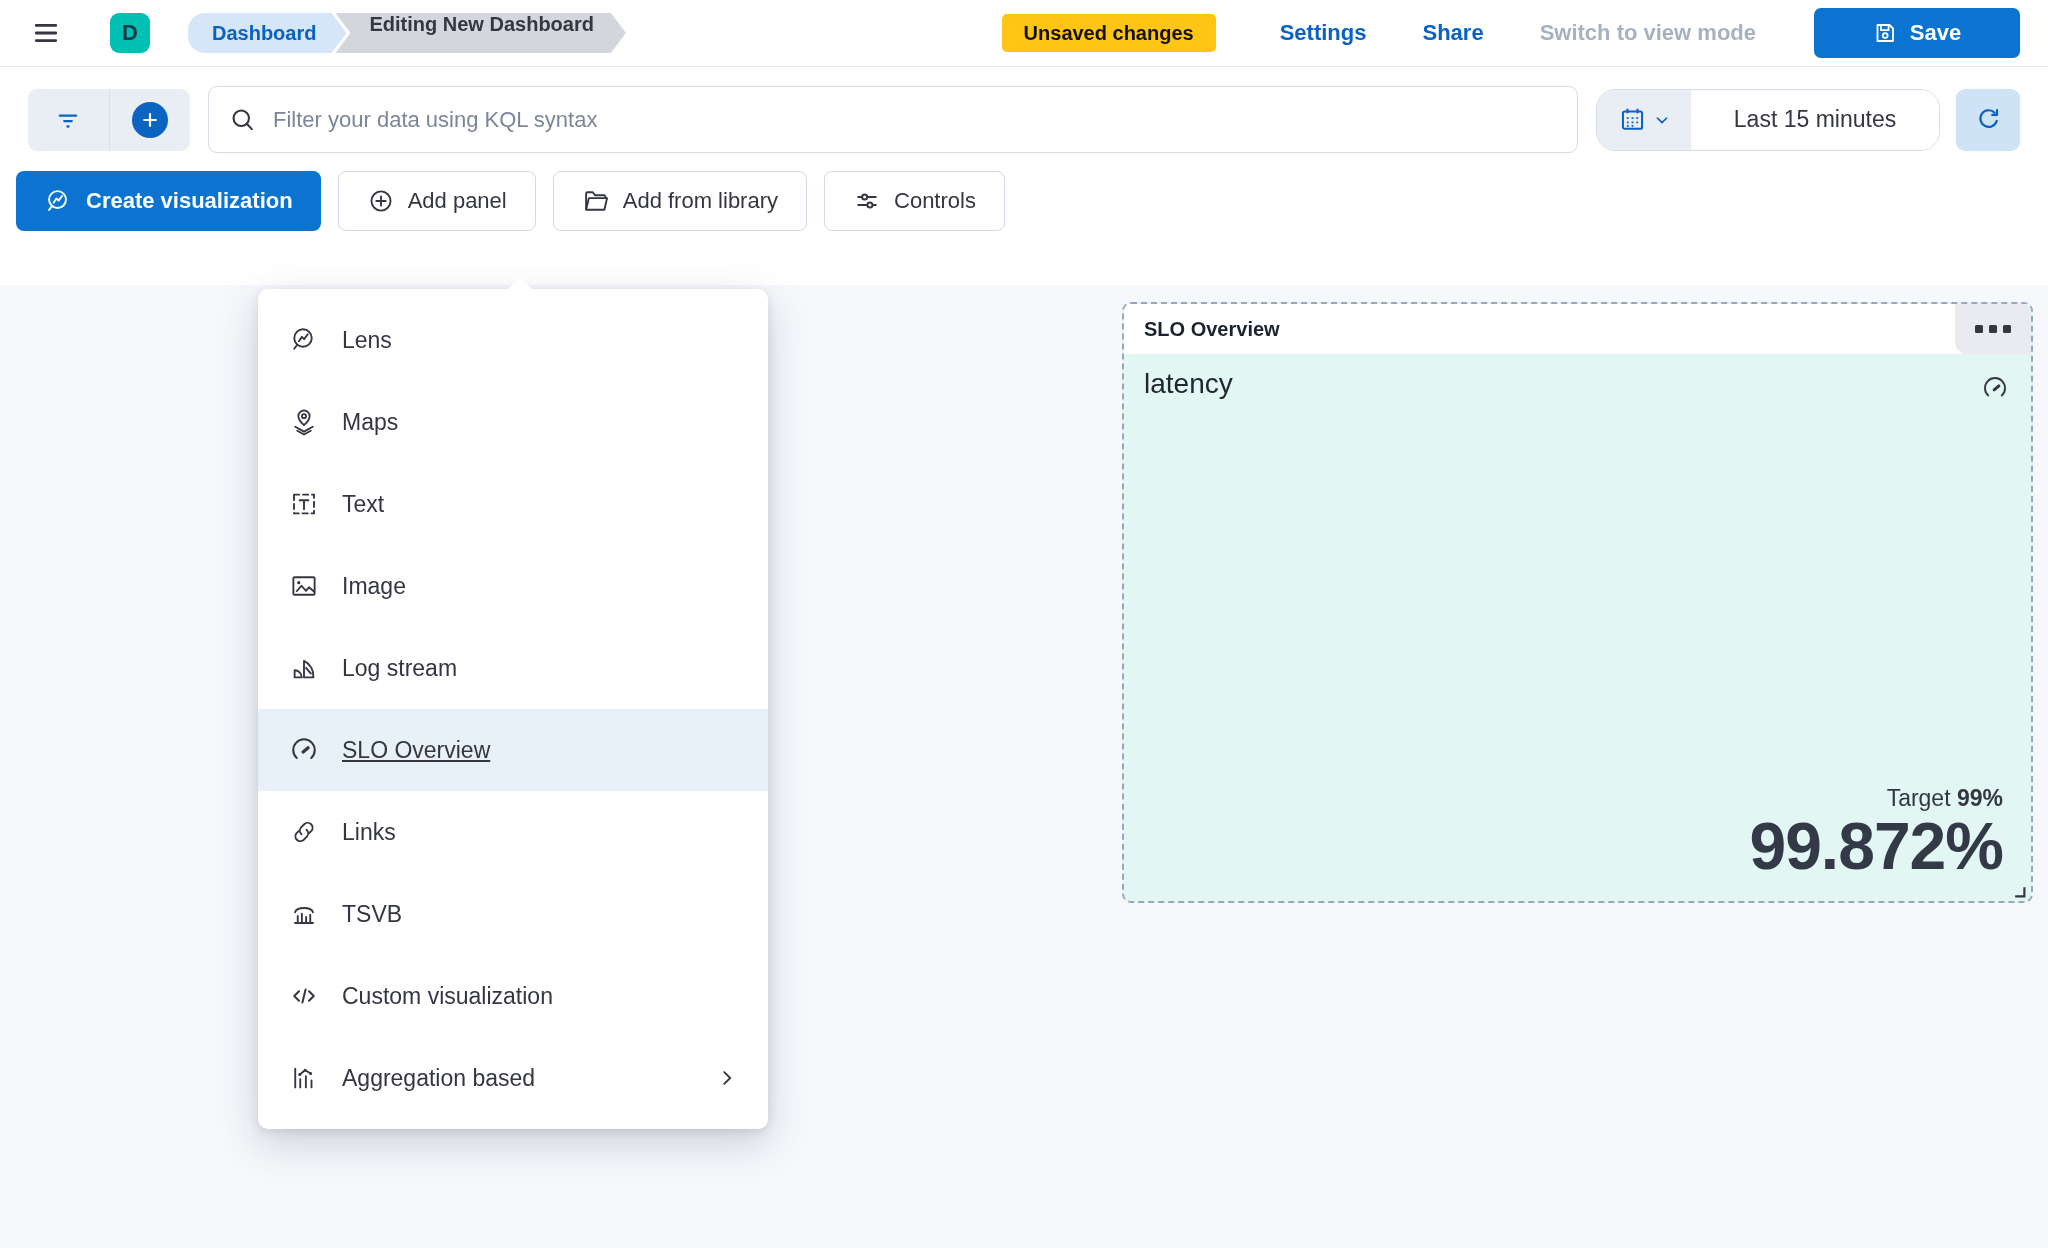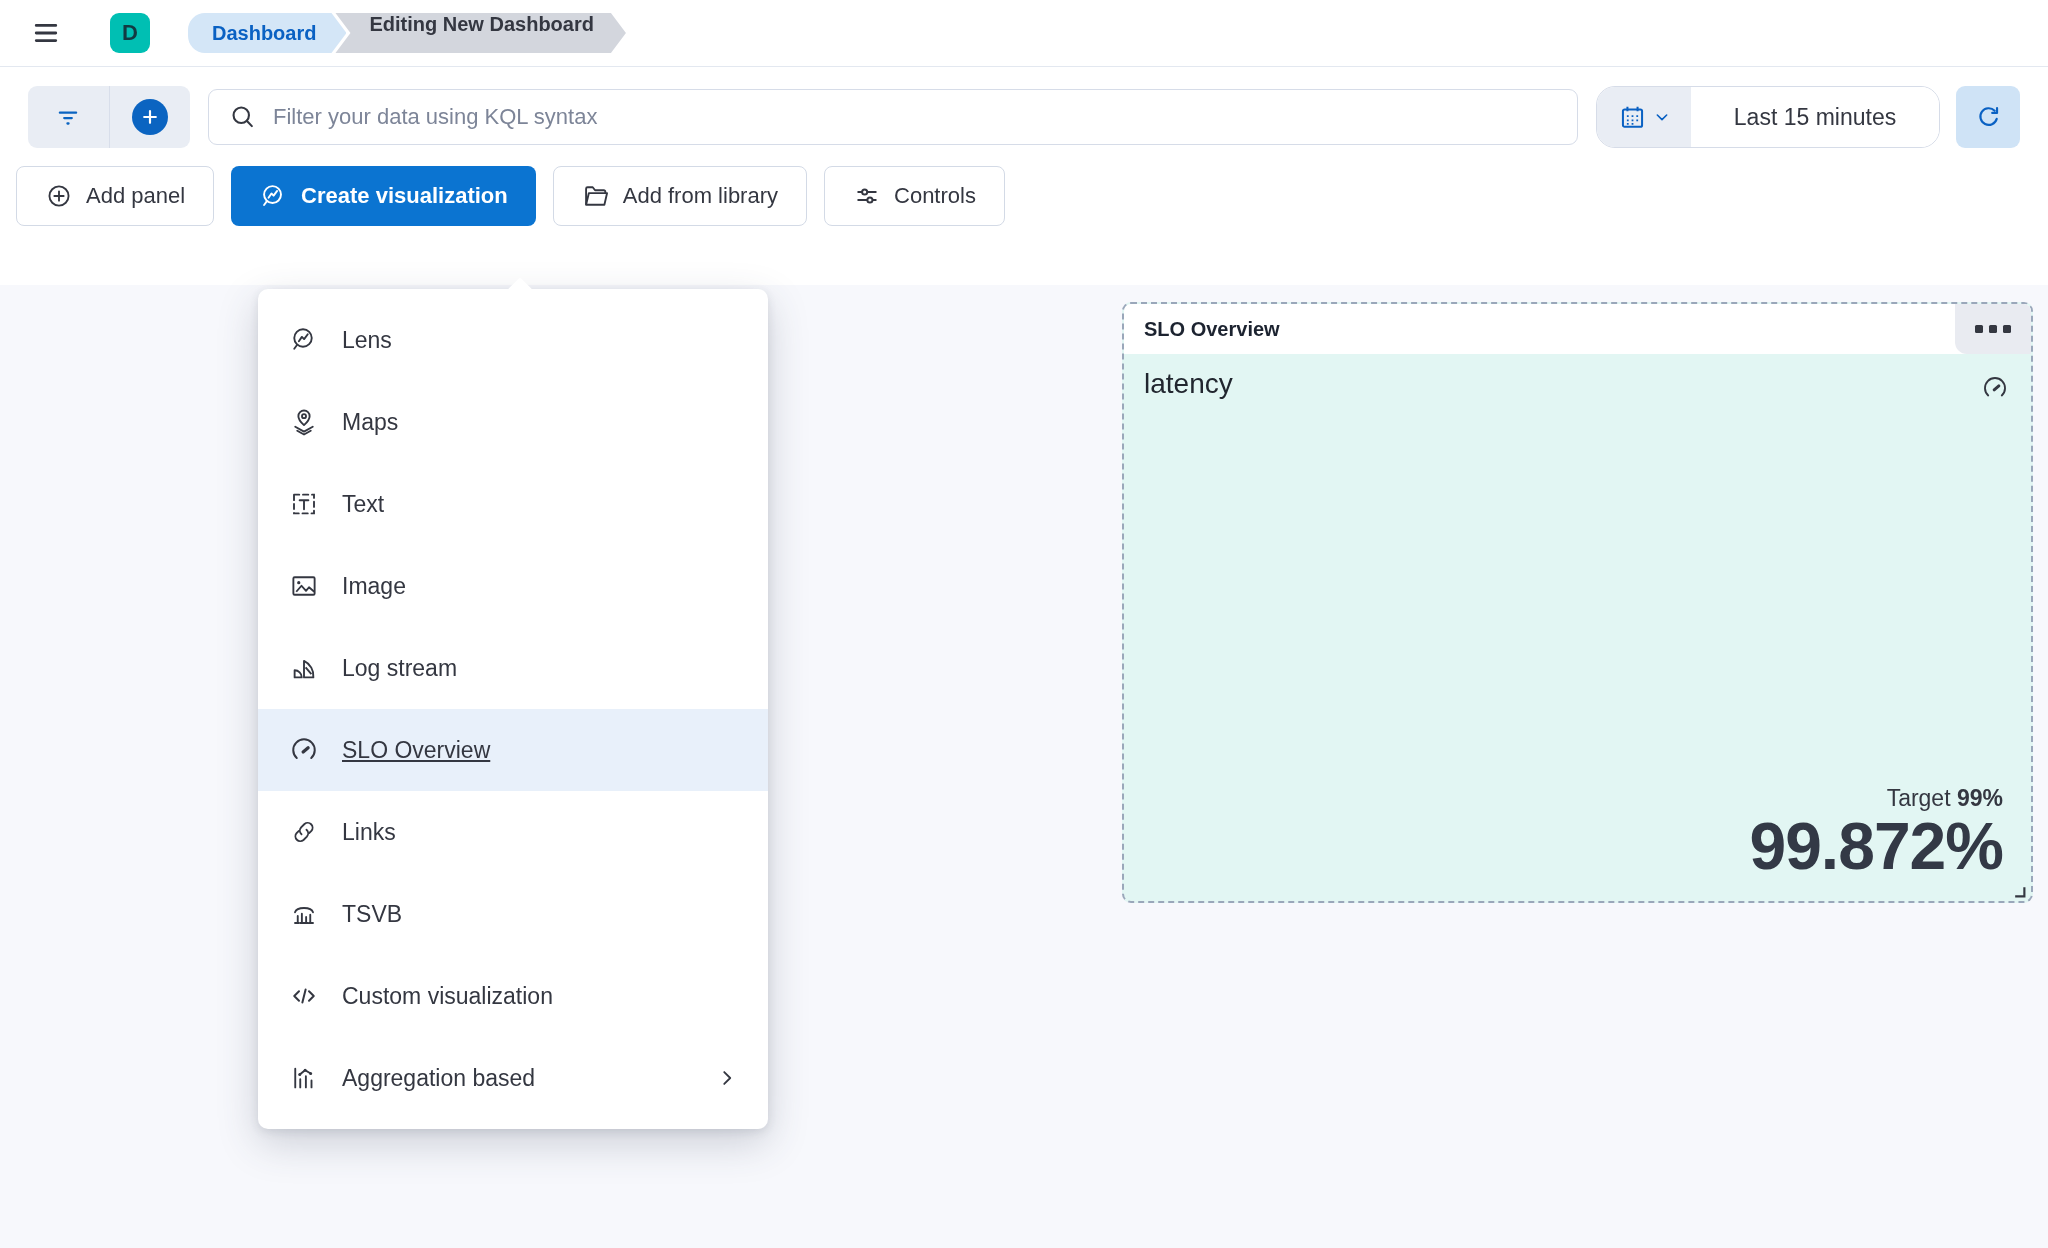--- a/index.html
+++ b/index.html
@@ -49,21 +49,21 @@
     font-size:22px; font-weight:bold; cursor:pointer; font-family:inherit;
   }
 
   
   .filter-row { display:flex; align-items:center; margin:19px 28px 0; }
   .filter-group { display:flex; width:162px; height:62px; background:#e9edf4; border-radius:9px; overflow:hidden; flex:none; }
   .filter-group .seg { flex:1; display:flex; align-items:center; justify-content:center; cursor:pointer; background:none; border:none; }
   .filter-group .seg + .seg { border-left:1px solid #d8deea; }
   .plus-fab { width:36px; height:36px; border-radius:50%; background:#0b64c1; color:#fff; display:flex; align-items:center; justify-content:center; }
   .kql-box {
-    flex:1; height:56px; margin-left:18px; background:#fff; border:1px solid #d6dce8; border-radius:9px;
+    flex:1; height:67px; margin-left:18px; background:#fff; border:1px solid #d6dce8; border-radius:9px;
     display:flex; align-items:center; padding:0 20px;
   }
   .kql-box input {
     flex:1; border:none; outline:none; background:transparent; margin-left:16px;
     font-size:22px; color:#343741; font-family:inherit;
   }
   .kql-box input::placeholder { color:#7d8598; opacity:1; }
   .date-group { display:flex; margin-left:18px; height:62px; border:1px solid #d6dce8; border-radius:19px; overflow:hidden; flex:none; }
   .date-cal { width:94px; background:#e9edf4; display:flex; align-items:center; justify-content:center; gap:8px; color:#0a61c3; border:none; cursor:pointer; }
   .date-text { width:248px; background:#fff; display:flex; align-items:center; justify-content:center; font-size:23px; color:#343741; border:none; cursor:pointer; font-family:inherit; }
@@ -137,20 +137,36 @@
         </div>
         <div class="crumb crumb-last">
           <span>Editing New Dashboard</span>
           <svg width="22" height="22" viewBox="0 0 24 24" fill="none" stroke="currentColor" stroke-width="1.7" stroke-linejoin="round">
             <path d="M4 16.8 15.6 5.2a2.3 2.3 0 0 1 3.2 3.2L7.2 20 3.4 20.9z"></path>
             <path d="M13.8 7l3.2 3.2"></path>
           </svg>
         </div>
       </div>
 
+      <div class="nav-right">
+        <div class="badge-warn">
+          <span>Unsaved changes</span>
+        </div>
+        <button class="hdr-link lnk-settings">Settings</button>
+        <button class="hdr-link lnk-share">Share</button>
+        <button class="hdr-link muted lnk-view">Switch to view mode</button>
+        <button class="btn-save">
+          <svg width="24" height="24" viewBox="0 0 24 24" fill="none" stroke="currentColor" stroke-width="1.8" stroke-linejoin="round">
+            <path d="M4.5 4h12L20 7.5V20H4.5z"></path>
+            <path d="M8 4v5.2h7.6V4"></path>
+            <circle cx="12.2" cy="14.6" r="2.4"></circle>
+          </svg>
+          <span>Save</span>
+        </button>
+      </div>
     </div>
 
     <div class="filter-row">
       <div class="filter-group">
         <button class="seg">
           <svg width="26" height="26" viewBox="0 0 24 24" fill="none" stroke="#0b64c1" stroke-width="2.1" stroke-linecap="round">
             <path d="M4.5 8h15M8.5 13h7M11.5 18h1"></path>
           </svg>
         </button>
         <button class="seg">
@@ -186,35 +202,35 @@
 
       <button class="btn-refresh">
         <svg width="27" height="27" viewBox="0 0 24 24" fill="none" stroke="currentColor" stroke-width="1.9" stroke-linecap="round" stroke-linejoin="round">
           <path d="M19.3 13.2A7.4 7.4 0 1 1 17.5 6"></path>
           <path d="M19.6 3.6v4.3h-4.3"></path>
         </svg>
       </button>
     </div>
 
     <div class="toolbar-row">
-      <button class="btn btn-ghost">
-        <svg width="28" height="28" viewBox="0 0 24 24" fill="none" stroke="currentColor" stroke-width="1.6" stroke-linecap="round">
-          <circle cx="12" cy="12" r="8.2"></circle>
-          <path d="M12 8v8M8 12h8"></path>
-        </svg>
-        <span>Add panel</span>
-      </button>
-
       <button class="btn btn-primary">
         <svg width="29" height="29" viewBox="0 0 24 24" fill="none" stroke="currentColor" stroke-width="1.6" stroke-linecap="round" stroke-linejoin="round">
           <circle cx="11.2" cy="10.4" r="7"></circle>
           <path d="M6.4 16 4.2 19"></path>
           <path d="M7.9 13l2.4-3.5 1.8 1.8 2.9-3.9"></path>
         </svg>
         <span>Create visualization</span>
+      </button>
+
+      <button class="btn btn-ghost">
+        <svg width="28" height="28" viewBox="0 0 24 24" fill="none" stroke="currentColor" stroke-width="1.6" stroke-linecap="round">
+          <circle cx="12" cy="12" r="8.2"></circle>
+          <path d="M12 8v8M8 12h8"></path>
+        </svg>
+        <span>Add panel</span>
       </button>
 
       <button class="btn btn-ghost">
         <svg width="28" height="28" viewBox="0 0 24 24" fill="none" stroke="currentColor" stroke-width="1.6" stroke-linejoin="round">
           <path d="M3.5 19.5V5.8A1.3 1.3 0 0 1 4.8 4.5h4.4l2 2.6h7.5a1.3 1.3 0 0 1 1.3 1.3v1.1"></path>
           <path d="M3.5 19.5 5.9 9.5h15.6l-2.3 10z"></path>
         </svg>
         <span>Add from library</span>
       </button>
 

